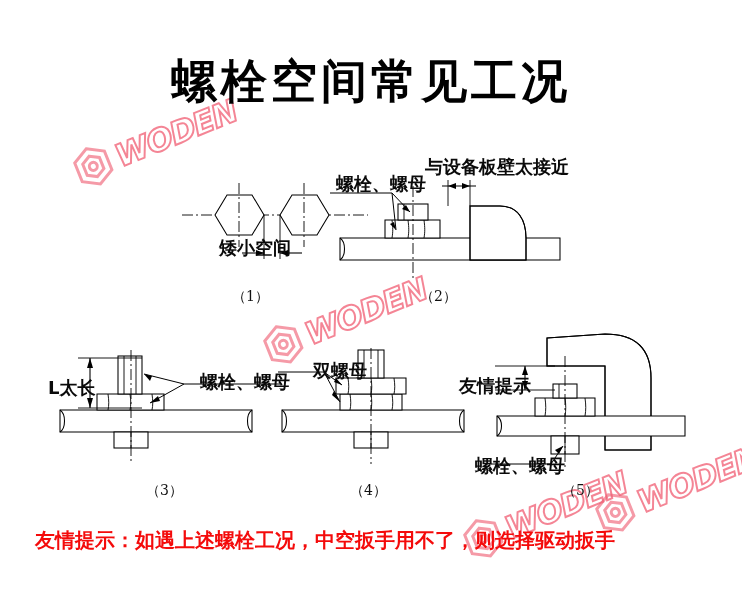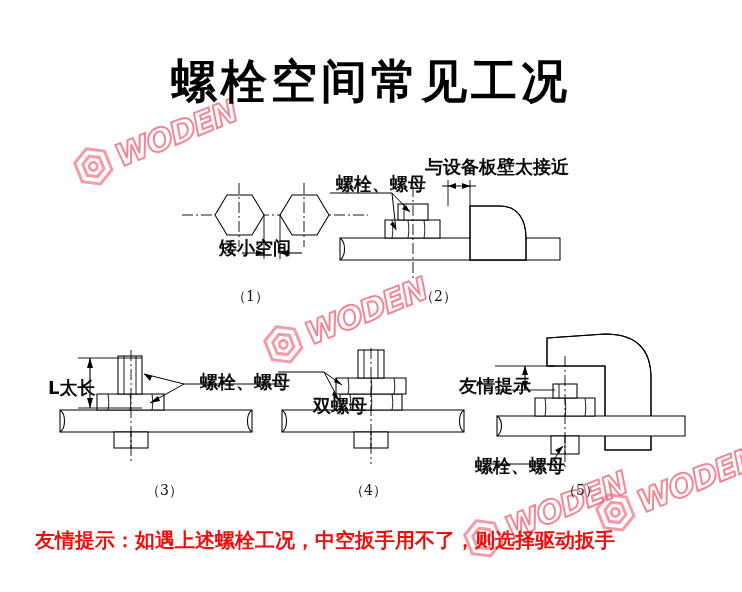--- a/index.html
+++ b/index.html
@@ -271,21 +271,21 @@
 
       <line class="center" x1="93" y1="0" x2="93" y2="116"></line>
 
       <line class="leader" x1="0" y1="24" x2="46" y2="24"></line>
       <line class="leader" x1="46" y1="24" x2="64" y2="37"></line>
       <line class="leader" x1="46" y1="24" x2="62" y2="54"></line>
       <polygon class="solidblk" points="64,37 56,34 58,30"></polygon>
       <polygon class="solidblk" points="62,54 54,47 56,43"></polygon>
     </svg>
   </div>
-  <div class="draw-label" style="left:313px;top:363px;margin-top:35px;">双螺母</div>
+  <div class="draw-label" style="left:313px;top:363px;">双螺母</div>
   <div class="fig-caption" style="left:350px;top:482px;">（4）</div>
 
   <div style="position:absolute;left:485px;top:332px;width:230px;height:145px;z-index:5;">
     <svg width="230" height="145" viewBox="0 0 230 145">
       <defs>
         <pattern id="h5" width="9" height="9" patternUnits="userSpaceOnUse" patternTransform="rotate(45)">
           <line x1="0" y1="0" x2="0" y2="9" stroke="#000" stroke-width="0.9"></line>
         </pattern>
       </defs>
 

